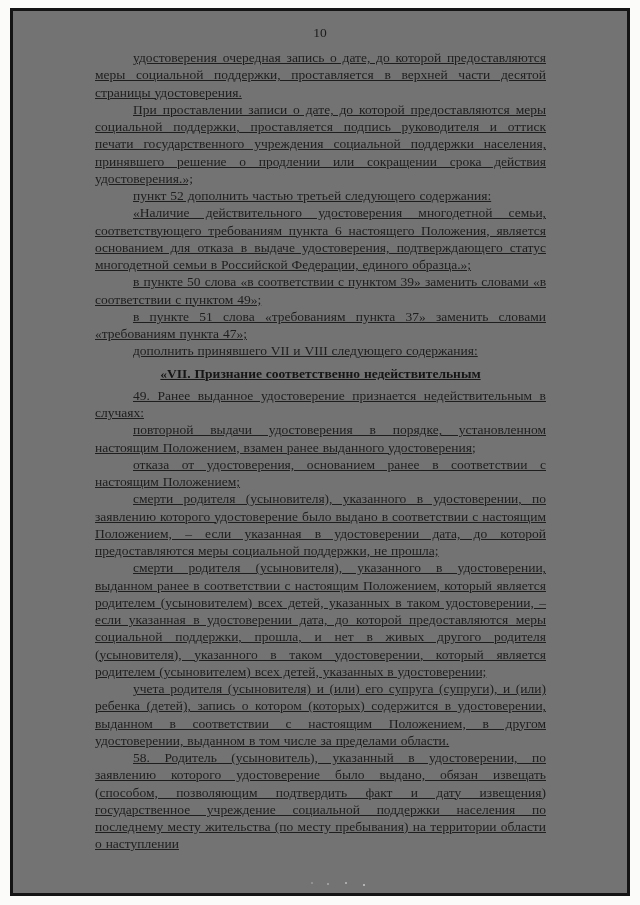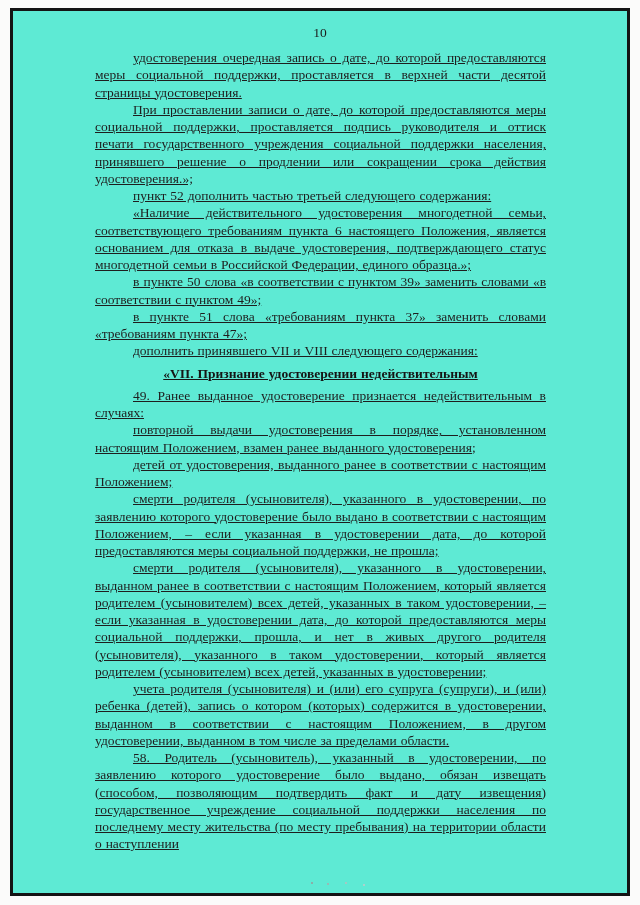--- a/index.html
+++ b/index.html
@@ -24,21 +24,21 @@
     bottom: 9px;
     border: 3px solid #141414;
     pointer-events: none;
   }
   .page-inner {
     position: absolute;
     left: 13px;
     top: 11px;
     right: 13px;
     bottom: 12px;
-    background: #5eead4;
+    background: #737373;
   }
   .page-number {
     position: absolute;
     top: 14px;
     left: 0;
     width: 100%;
     text-align: center;
     font-size: 13.5px;
     line-height: 16px;
   }
@@ -87,25 +87,25 @@
 
   <div class="text-block">
     <p class="para">удостоверения очередная запись о дате, до которой предоставляются меры социальной поддержки, проставляется в верхней части десятой страницы удостоверения.</p>
     <p class="para">При проставлении записи о дате, до которой предоставляются меры социальной поддержки, проставляется подпись руководителя и оттиск печати государственного учреждения социальной поддержки населения, принявшего решение о продлении или сокращении срока действия удостоверения.»;</p>
     <p class="para">пункт 52 дополнить частью третьей следующего содержания:</p>
     <p class="para">«Наличие действительного удостоверения многодетной семьи, соответствующего требованиям пункта 6 настоящего Положения, является основанием для отказа в выдаче удостоверения, подтверждающего статус многодетной семьи в Российской Федерации, единого образца.»;</p>
     <p class="para">в пункте 50 слова «в соответствии с пунктом 39» заменить словами «в соответствии с пунктом 49»;</p>
     <p class="para">в пункте 51 слова «требованиям пункта 37» заменить словами «требованиям пункта 47»;</p>
     <p class="para">дополнить принявшего VII и VIII следующего содержания:</p>
 
-    <p class="para section-heading">«VII. Признание удостоверении недействительным</p>
+    <p class="para section-heading">«VII. Признание соответственно недействительным</p>
 
     <p class="para">49. Ранее выданное удостоверение признается недействительным в случаях:</p>
     <p class="para">повторной выдачи удостоверения в порядке, установленном настоящим Положением, взамен ранее выданного удостоверения;</p>
-    <p class="para">детей от удостоверения, выданного ранее в соответствии с настоящим Положением;</p>
+    <p class="para">отказа от удостоверения, основанием ранее в соответствии с настоящим Положением;</p>
     <p class="para">смерти родителя (усыновителя), указанного в удостоверении, по заявлению которого удостоверение было выдано в соответствии с настоящим Положением, – если указанная в удостоверении дата, до которой предоставляются меры социальной поддержки, не прошла;</p>
     <p class="para">смерти родителя (усыновителя), указанного в удостоверении, выданном ранее в соответствии с настоящим Положением, который является родителем (усыновителем) всех детей, указанных в таком удостоверении, – если указанная в удостоверении дата, до которой предоставляются меры социальной поддержки, прошла, и нет в живых другого родителя (усыновителя), указанного в таком удостоверении, который является родителем (усыновителем) всех детей, указанных в удостоверении;</p>
     <p class="para">учета родителя (усыновителя) и (или) его супруга (супруги), и (или) ребенка (детей), запись о котором (которых) содержится в удостоверении, выданном в соответствии с настоящим Положением, в другом удостоверении, выданном в том числе за пределами области.</p>
     <p class="para">58. Родитель (усыновитель), указанный в удостоверении, по заявлению которого удостоверение было выдано, обязан извещать (способом, позволяющим подтвердить факт и дату извещения) государственное учреждение социальной поддержки населения по последнему месту жительства (по месту пребывания) на территории области о наступлении</p>
   </div>
 
   <div class="artifact"></div>
 </div>
 
 <div class="scan-frame"></div>

